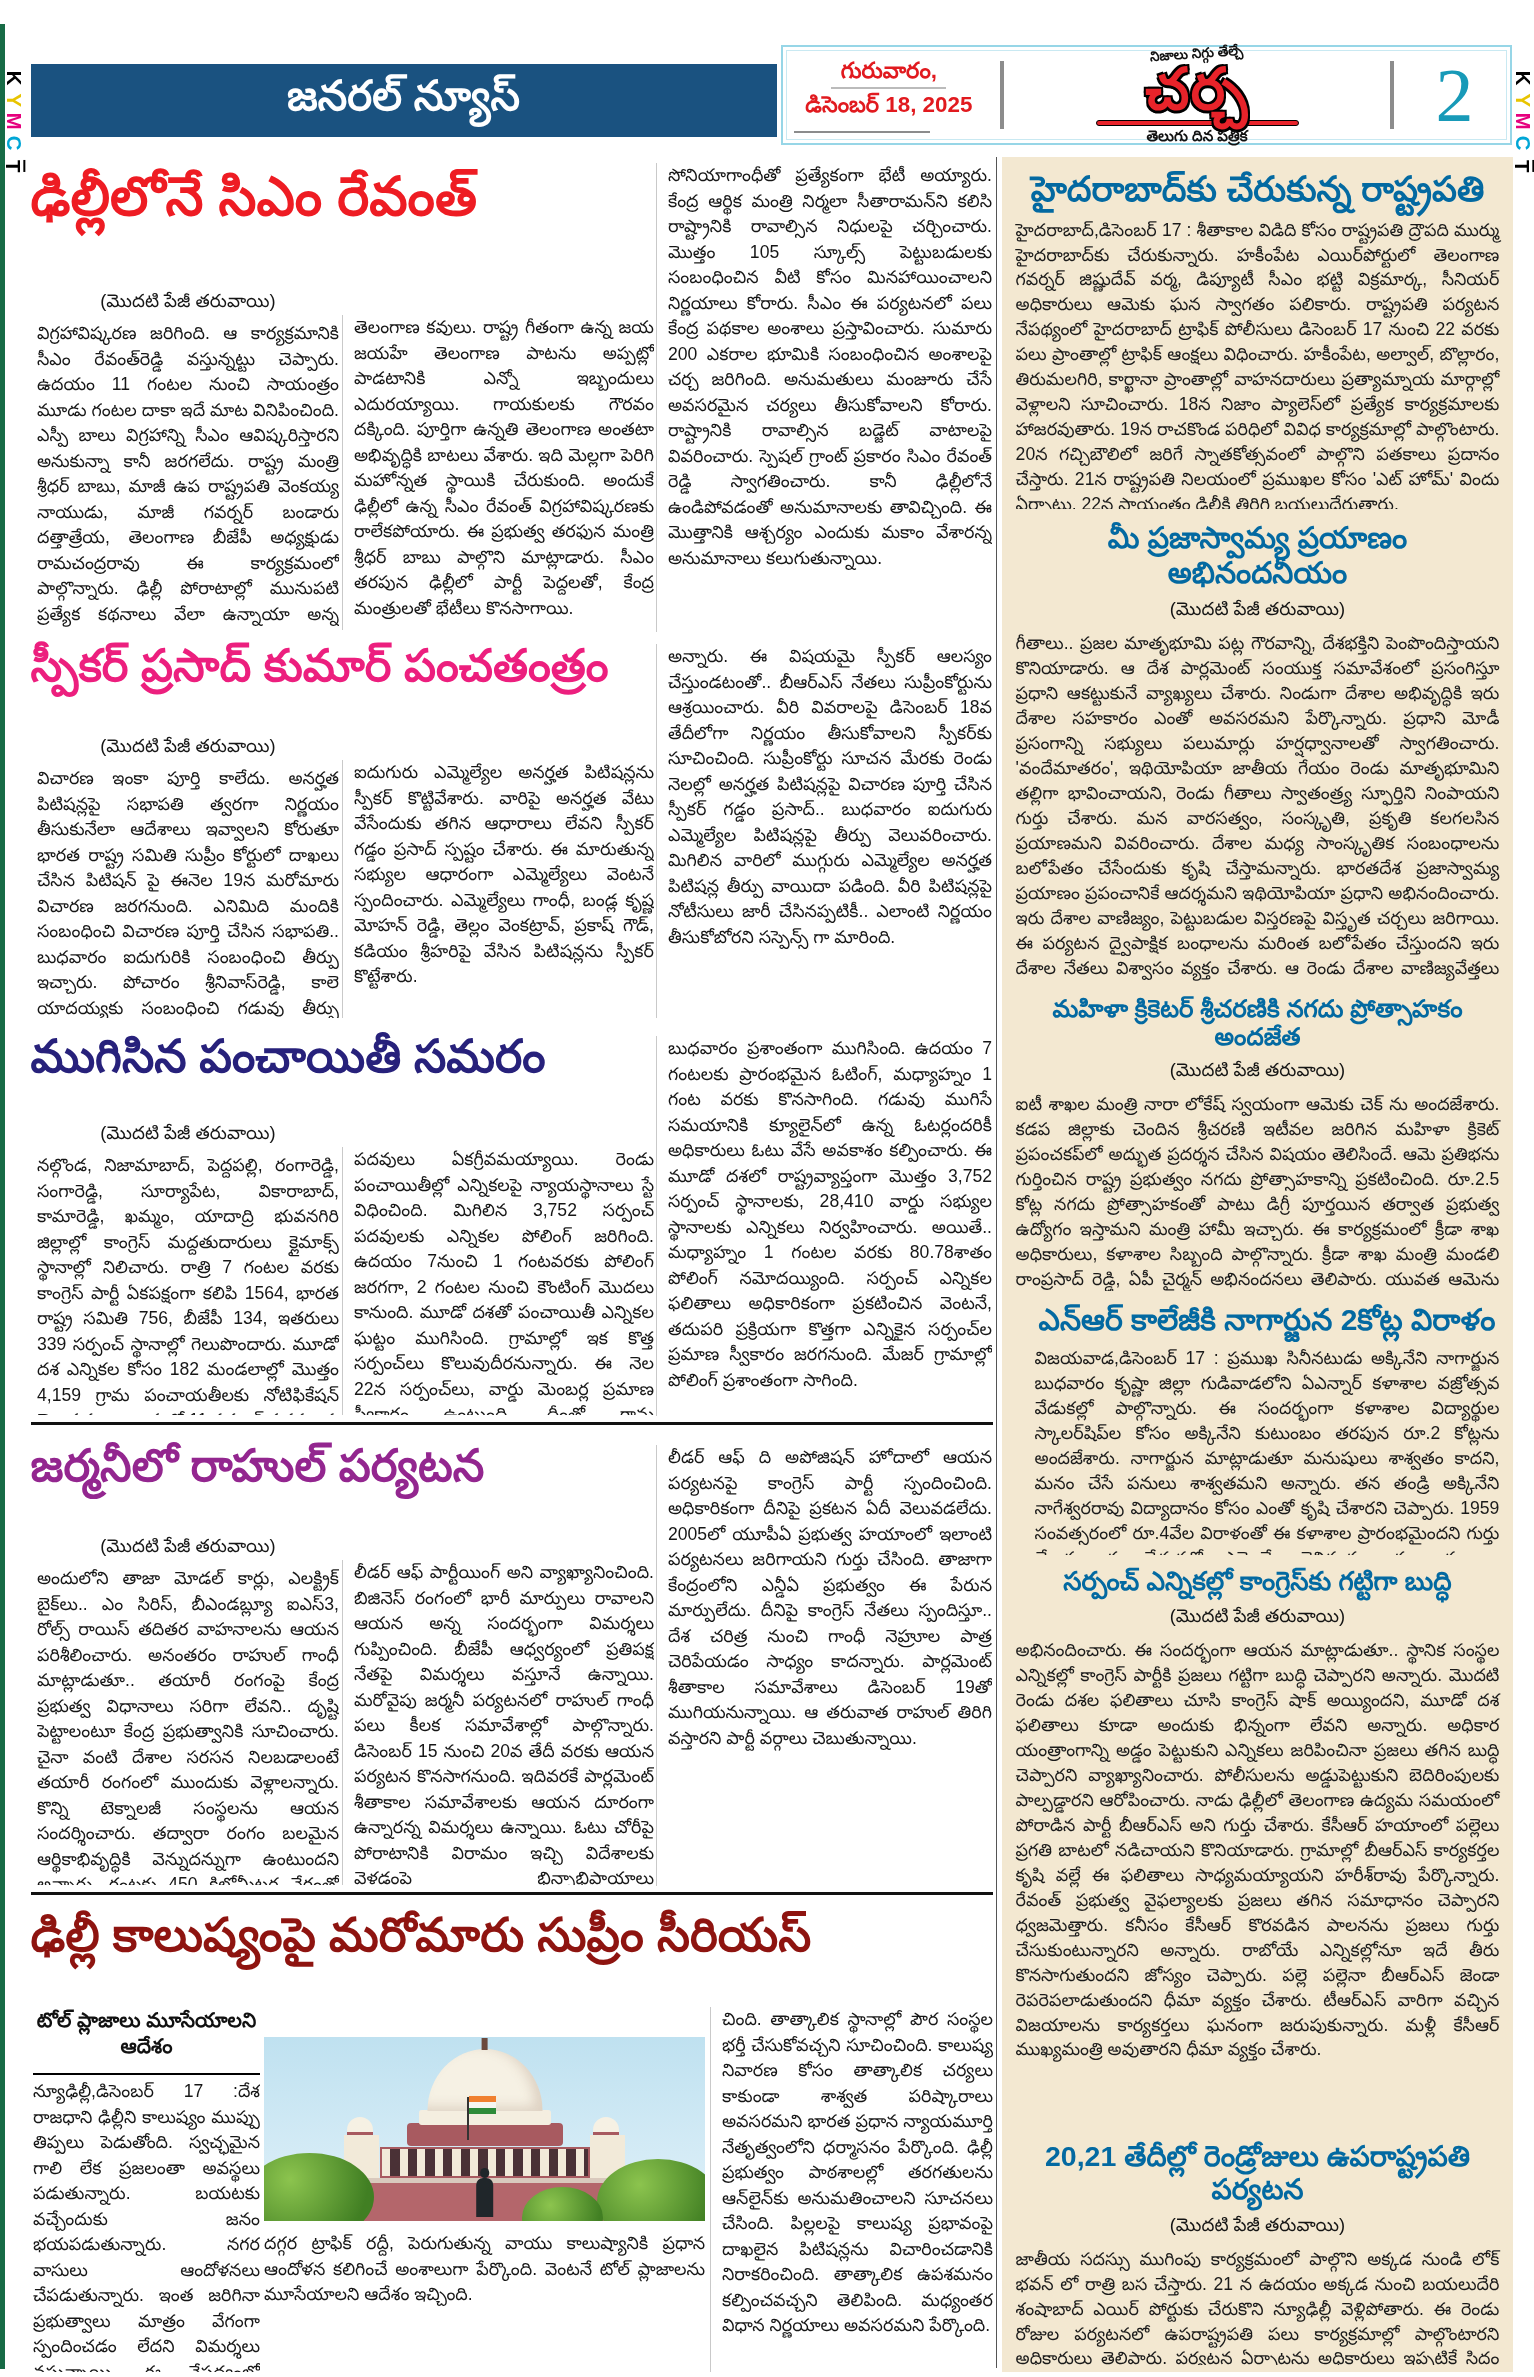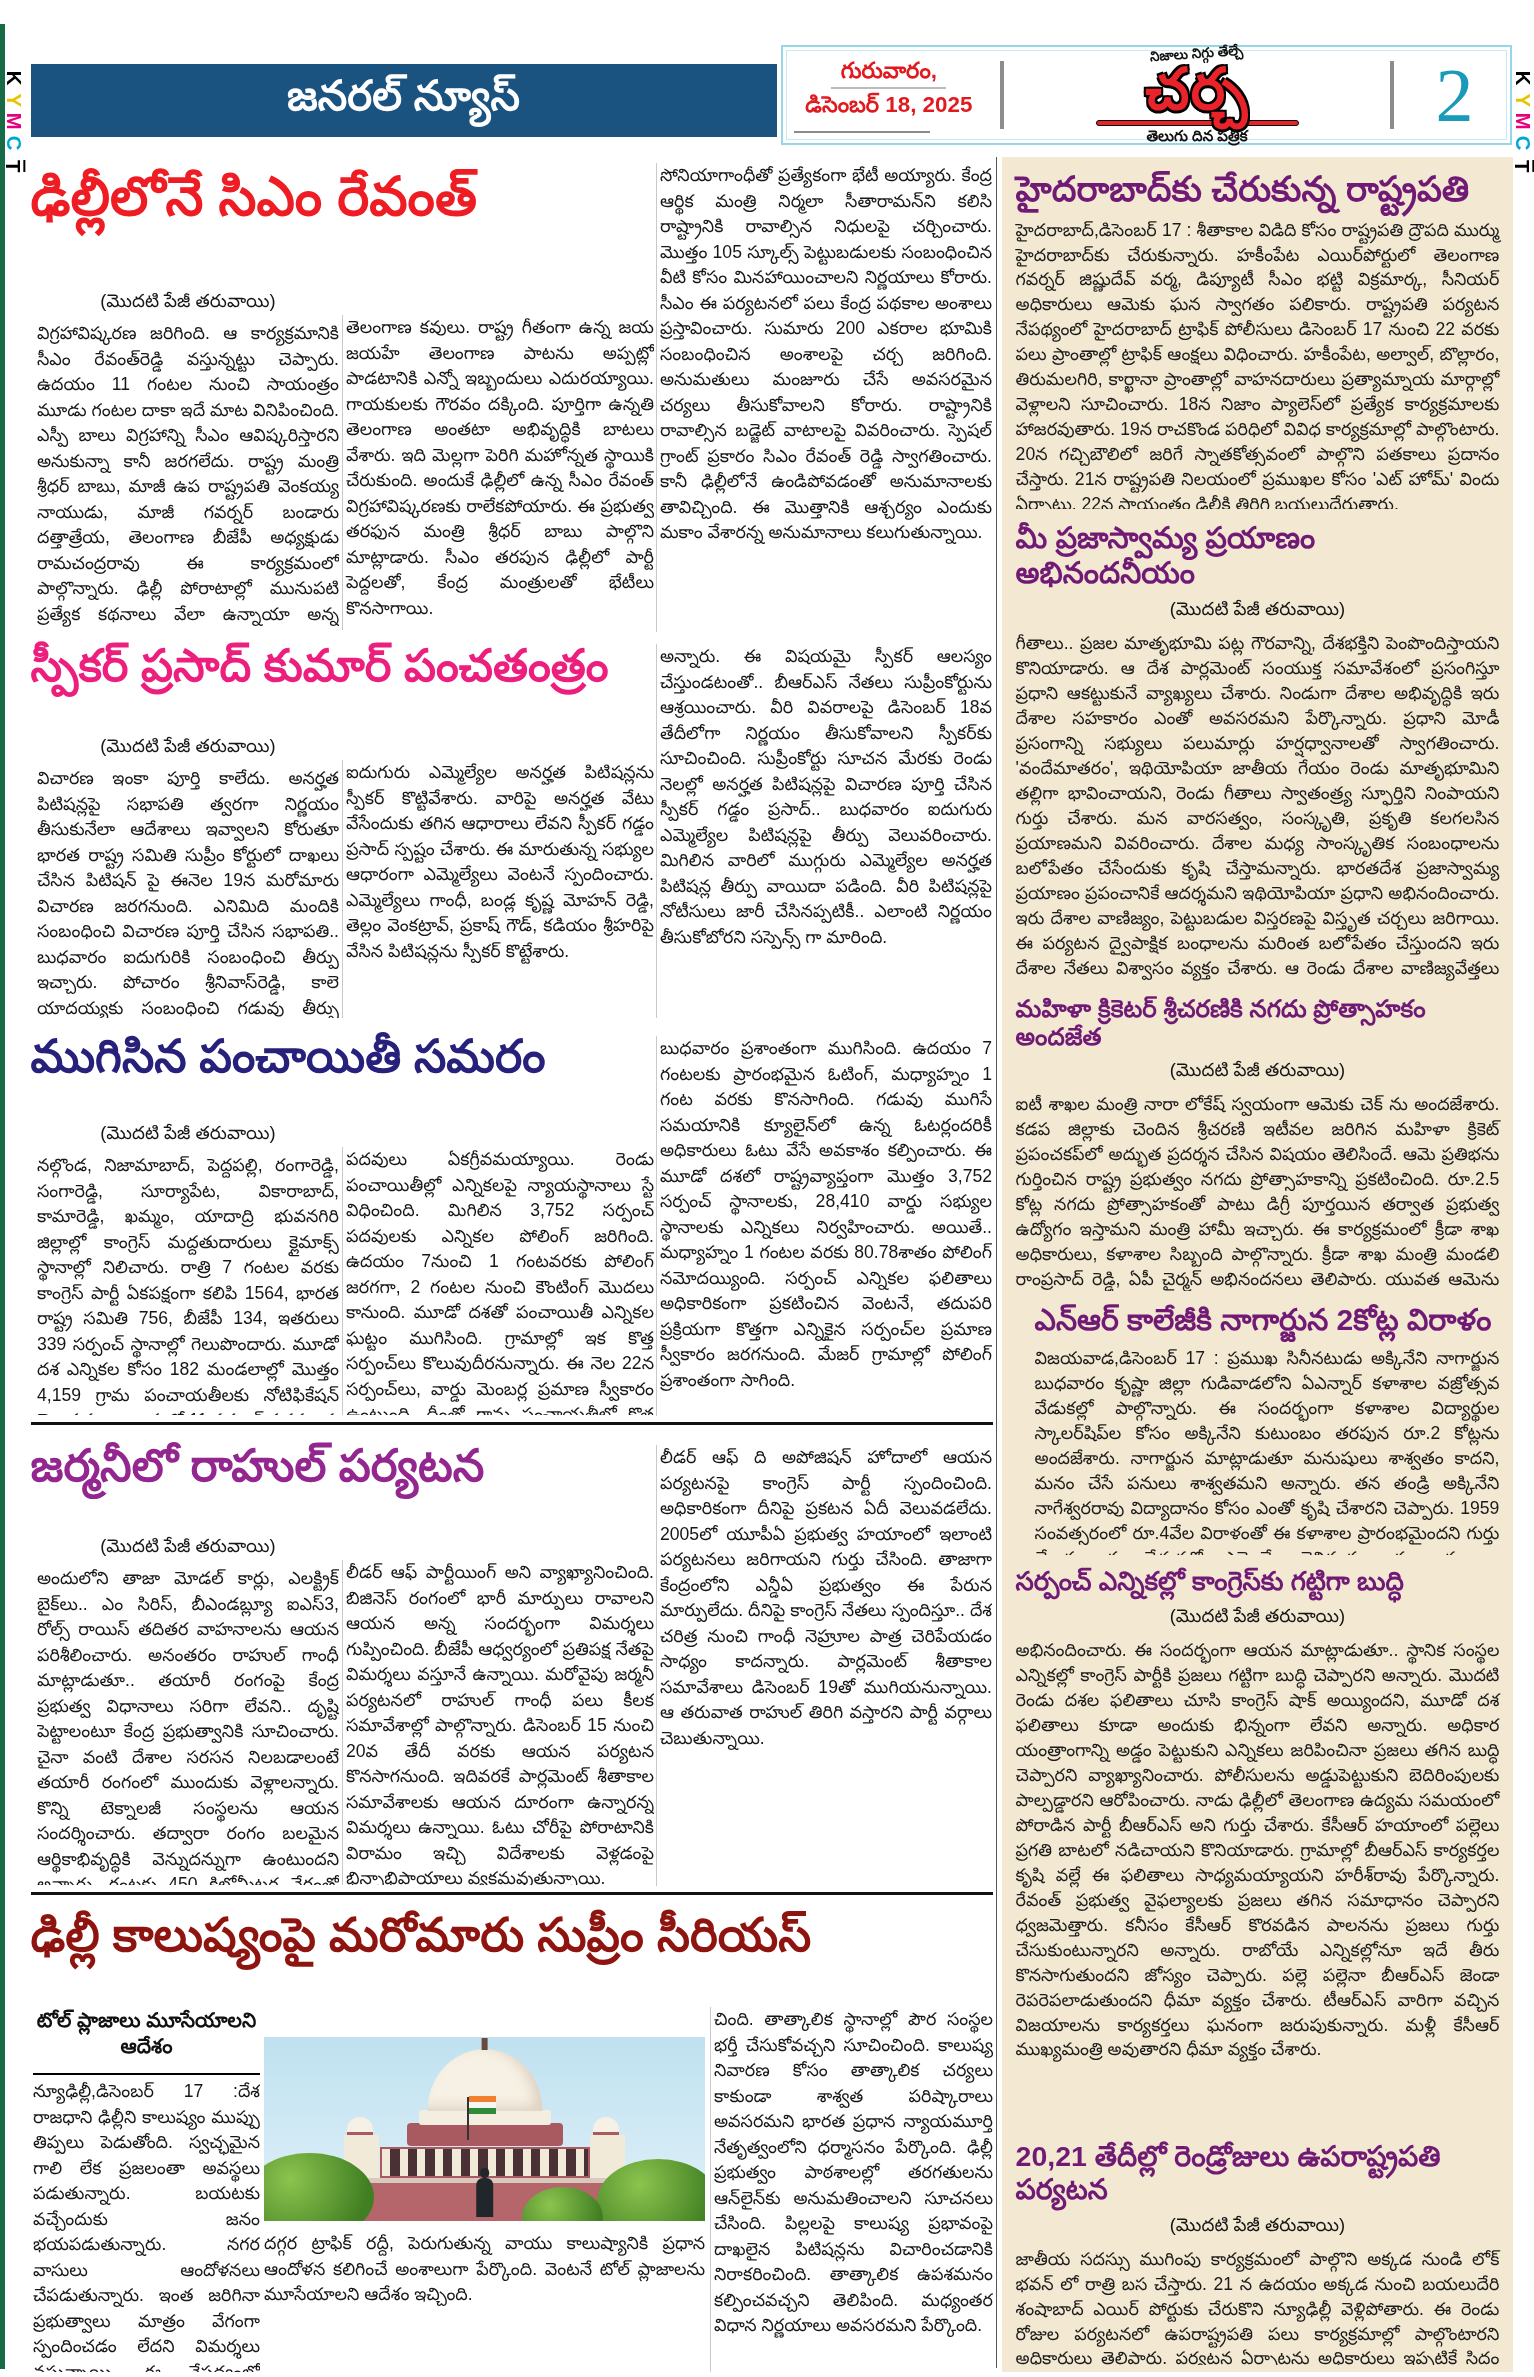--- a/index.html
+++ b/index.html
@@ -46,21 +46,21 @@
   }
   .mast-underline { width:203px; height:6.1px; background:#e8232a; border:1.4px solid #000; border-radius:4.1px; margin:1.4px auto 2.7px; }
   .tag-bottom { font-size:15px; font-weight:bold; color:#111; }
   .page-num { width:102px; text-align:center; font-family:"Liberation Serif",serif;
     font-size:76px; color:#189ab8; font-weight:normal; }
 
   
   .body-text { font-size:17.6px; line-height:1.45; text-align:justify; color:#161616; overflow:hidden; }
   .continued { text-align:center; font-weight:normal; font-size:18.3px; margin-bottom:6.8px; }
   .abs { position:absolute; }
-  .col-rule { border-left:0.7px solid #c9c9c9; padding-left:3px; }
+  .col-rule { border-left:0.7px solid #c9c9c9; padding-left:11px; }
 
   .hl { position:absolute; font-weight:bold; line-height:1.05; letter-spacing:0px; }
   .hl-a1 { left:30.5px; top:168px;  width:617px;  font-size:54px; color:#ee1c23; }
   .hl-a2 { left:30.5px; top:642px;  width:617px;  font-size:45px; color:#ec1f7e; }
   .hl-a3 { left:30.5px; top:1032px; width:617px;  font-size:46px; color:#27217b; }
   .hl-a4 { left:30.5px; top:1442px; width:617px;  font-size:45px; color:#93268f; }
   .hl-a5 { left:30.5px; top:1910px; width:962px; font-size:47px; color:#8e1410; }
 
   .divider { position:absolute; left:30.5px; width:962px; height:2.7px; background:#111; }
   .main-sidebar-rule { position:absolute; left:996px; top:157px; width:1.4px; height:2211px; background:#555; }
@@ -96,21 +96,21 @@
     background:#20262a; border-radius:6.8px 6.8px 0 0; }
   .sc-statue::before { content:""; position:absolute; top:-9.5px; left:4.1px; width:9.5px; height:9.5px; border-radius:50%; background:#20262a; }
   .sc-tree { position:absolute; border-radius:50%; background:radial-gradient(circle at 35% 30%, #8cc44e, #417f23 75%); }
   .sc-tree.t1 { left:-19px; bottom:-20.3px; width:129px; height:88px; }
   .sc-tree.t2 { right:-13.6px; bottom:-23px; width:122px; height:85px; }
   .sc-tree.t3 { right:102px; bottom:-27px; width:81px; height:61px; }
 
   
   .sidebar { position:absolute; left:1002px; top:157px; width:511px; height:2215px; background:#f3e8d1; }
   .sb-article { padding:12.2px 13.6px 4.1px; overflow:hidden; }
-  .sb-hl { font-weight:bold; color:#701a75; line-height:1.15; margin-bottom:8.1px; }
+  .sb-hl { text-align:center; font-weight:bold; color:#0369a1; line-height:1.15; margin-bottom:8.1px; }
   .sb-body { font-size:17.6px; line-height:1.42; text-align:justify; color:#1a1a1a; }
   .h-a { height:352px; } .h-a .sb-hl { font-size:35px; }
   .h-b { height:474px; } .h-b .sb-hl { font-size:30px; }
   .h-c { height:308px; } .h-c .sb-hl { font-size:24.4px; }
   .h-d { height:264px;margin-left:19px; } .h-d .sb-hl { font-size:30px; }
   .h-e { height:573px; } .h-e .sb-hl { font-size:26px; }
   .h-f { height:237px; } .h-f .sb-hl { font-size:28.5px; }
 </style>
 </head>
 <body>

